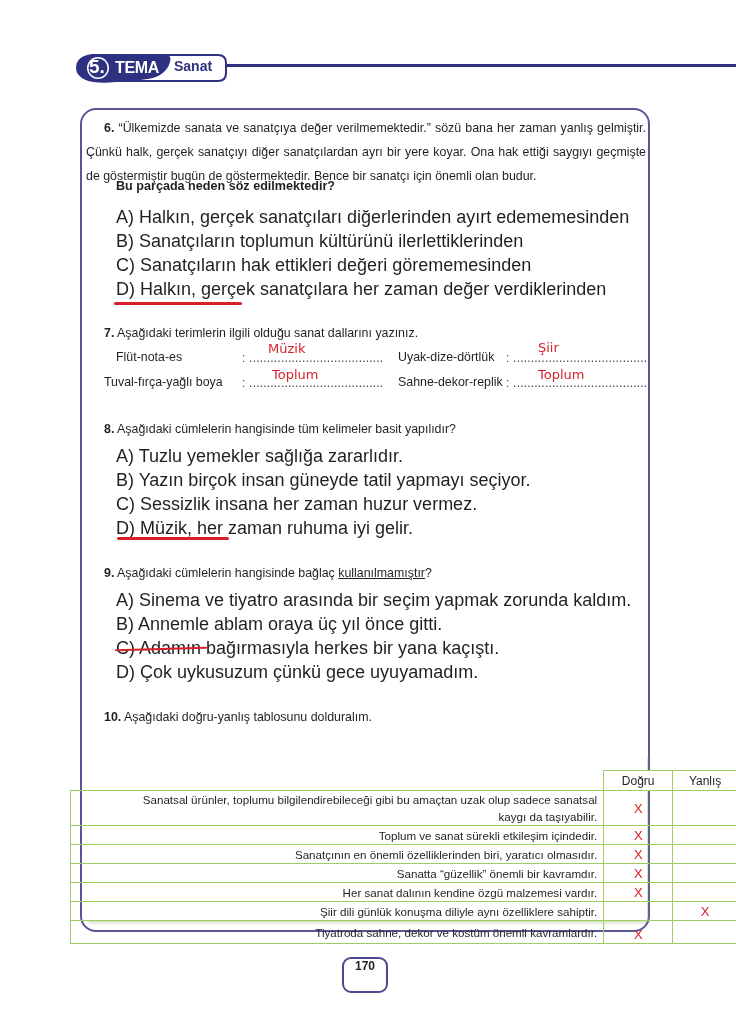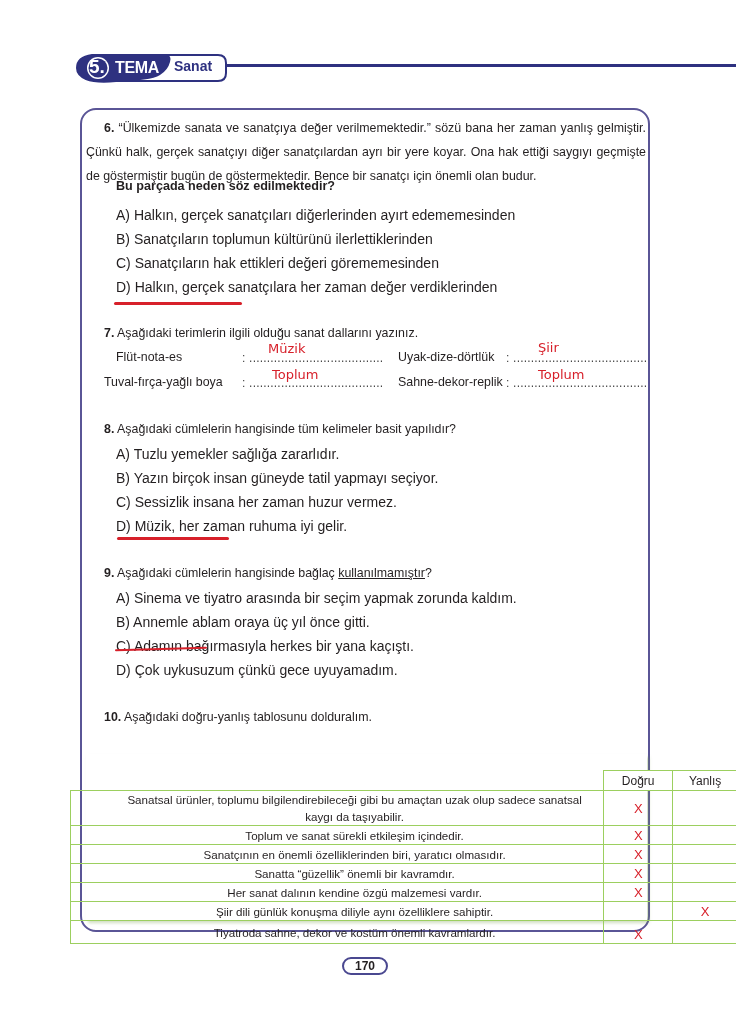--- a/index.html
+++ b/index.html
@@ -26,46 +26,46 @@
   }
   
   .frame {
     position: absolute; left: 80px; top: 108px; width: 570px; height: 824px;
     border: 2px solid #5a5596; border-radius: 16px; box-sizing: border-box;
   }
   .q { position: absolute; font-size: 12.4px; line-height: 24px; }
   .q b.num { font-weight: bold; }
   .para { left: 86px; top: 116px; width: 560px; text-indent: 18px; text-align: justify; }
   .question-bold { position: absolute; left: 116px; top: 179px; font-size: 12.6px; font-weight: bold; }
-  .opt { position: absolute; left: 116px; font-size: 14px; }
+  .opt { position: absolute; left: 116px; font-size: 18px; }
   .underline-red { position: absolute; height: 3px; background: #d7202a; border-radius: 2px; }
   .hdr7 { position: absolute; left: 104px; top: 326px; font-size: 12.4px; }
   .term { position: absolute; font-size: 12.4px; }
   .dots { position: absolute; font-size: 12px; letter-spacing: 0.2px; color: #444; }
   .answer { position: absolute; font-size: 13px; color: #d7202a; font-family: "DejaVu Sans", sans-serif; }
   
   .tf-table {
     position: absolute; left: 70px; top: 734px; width: 668px;
     border-collapse: collapse; font-size: 11.6px; margin-top: 36px;
   }
   .tf-table td, .tf-table th {
     border: 1.5px solid #9ccf5f; padding: 0 6px; height: 18px; font-weight: normal;
   }
   .tf-table th { background: #fff; text-align: center; font-size: 12px; height: 19px; }
   .tf-table th.blank { border: none; border-bottom: 1.5px solid #9ccf5f; background: transparent; }
-  .tf-table td.stmt { width: 438px; text-align: center; line-height: 17px; padding-left: 41px; }
+  .tf-table td.stmt { width: 438px; text-align: right; line-height: 17px; padding-left: 41px; }
   .tf-table td.mark { width: 50px; text-align: center; color: #d7202a; font-size: 13px; }
   .tf-table td.mark2 { width: 46px; text-align: center; color: #d7202a; font-size: 13px; }
   .table-shadow {
     position: absolute; left: 86px; top: 754px; width: 561px; height: 166px;
     box-shadow: 2px 3px 3px rgba(120,160,80,0.35);
   }
   
   .page-num {
-    position: absolute; left: 342px; top: 957px; width: 46px; height: 18px;
+    position: absolute; left: 342px; top: 957px; width: 46px; height: 36px;
     border: 2px solid #4a4890; border-radius: 9px; box-sizing: border-box;
     text-align: center; font-weight: bold; font-size: 12px; line-height: 14px; color: #231f20;
   }
 </style>
 </head>
 <body>
 
 <div class="header-line"></div>
 <div class="tema-badge">
   <svg width="152" height="32" viewBox="0 0 152 32">

